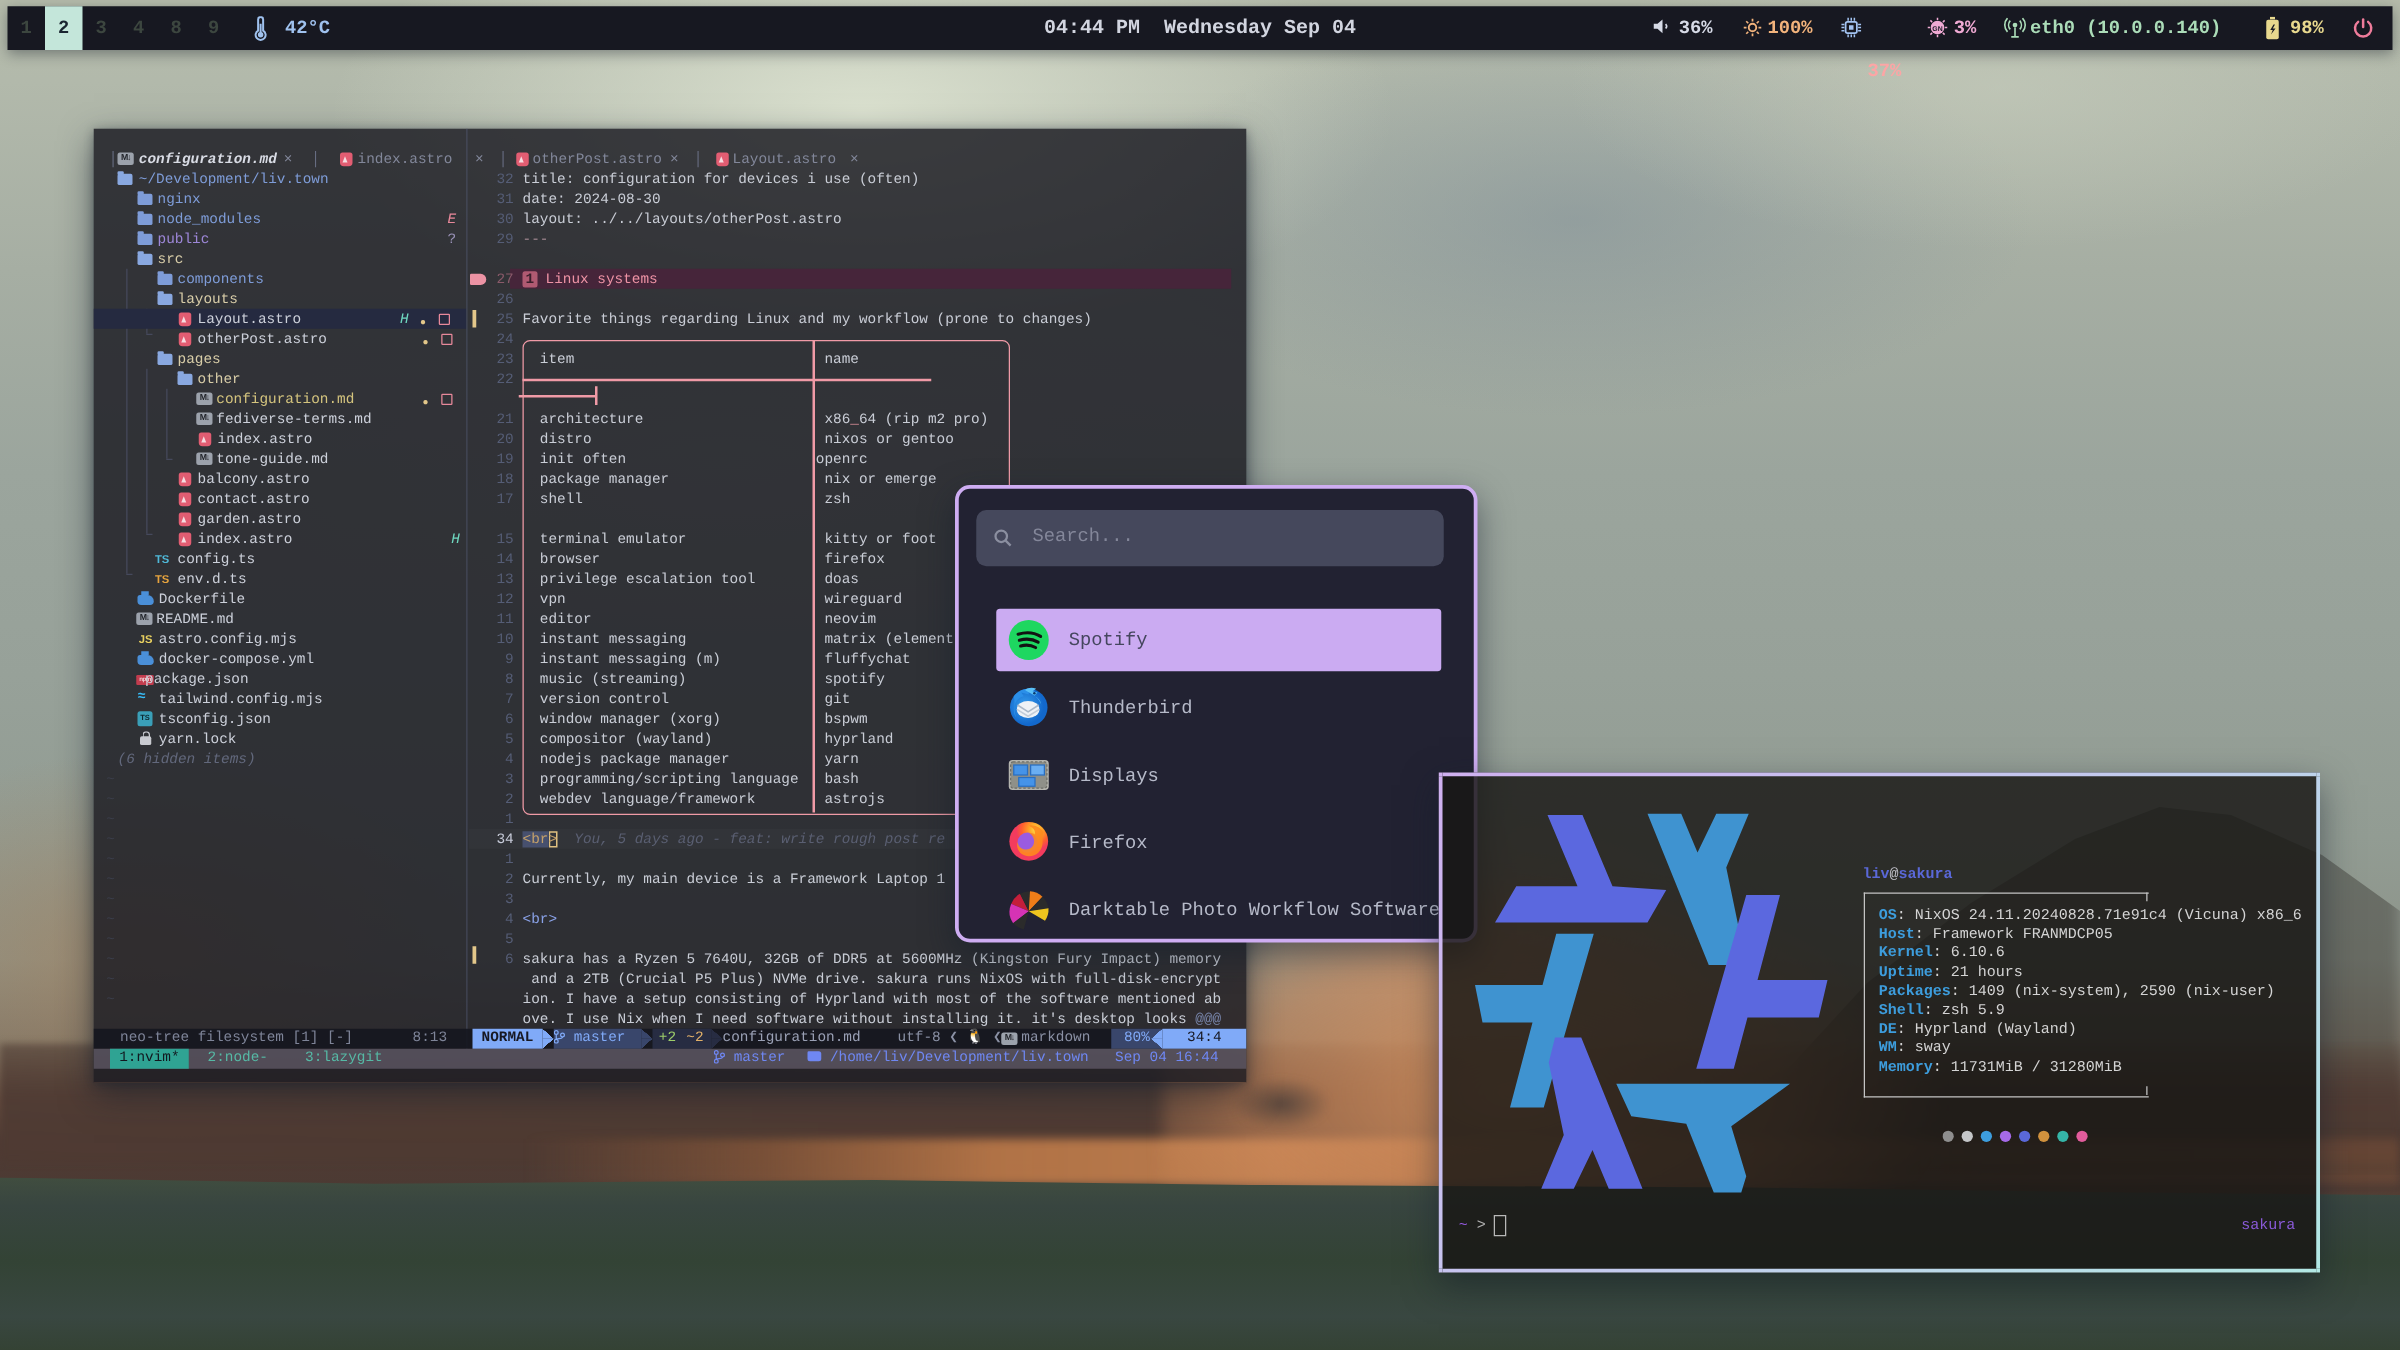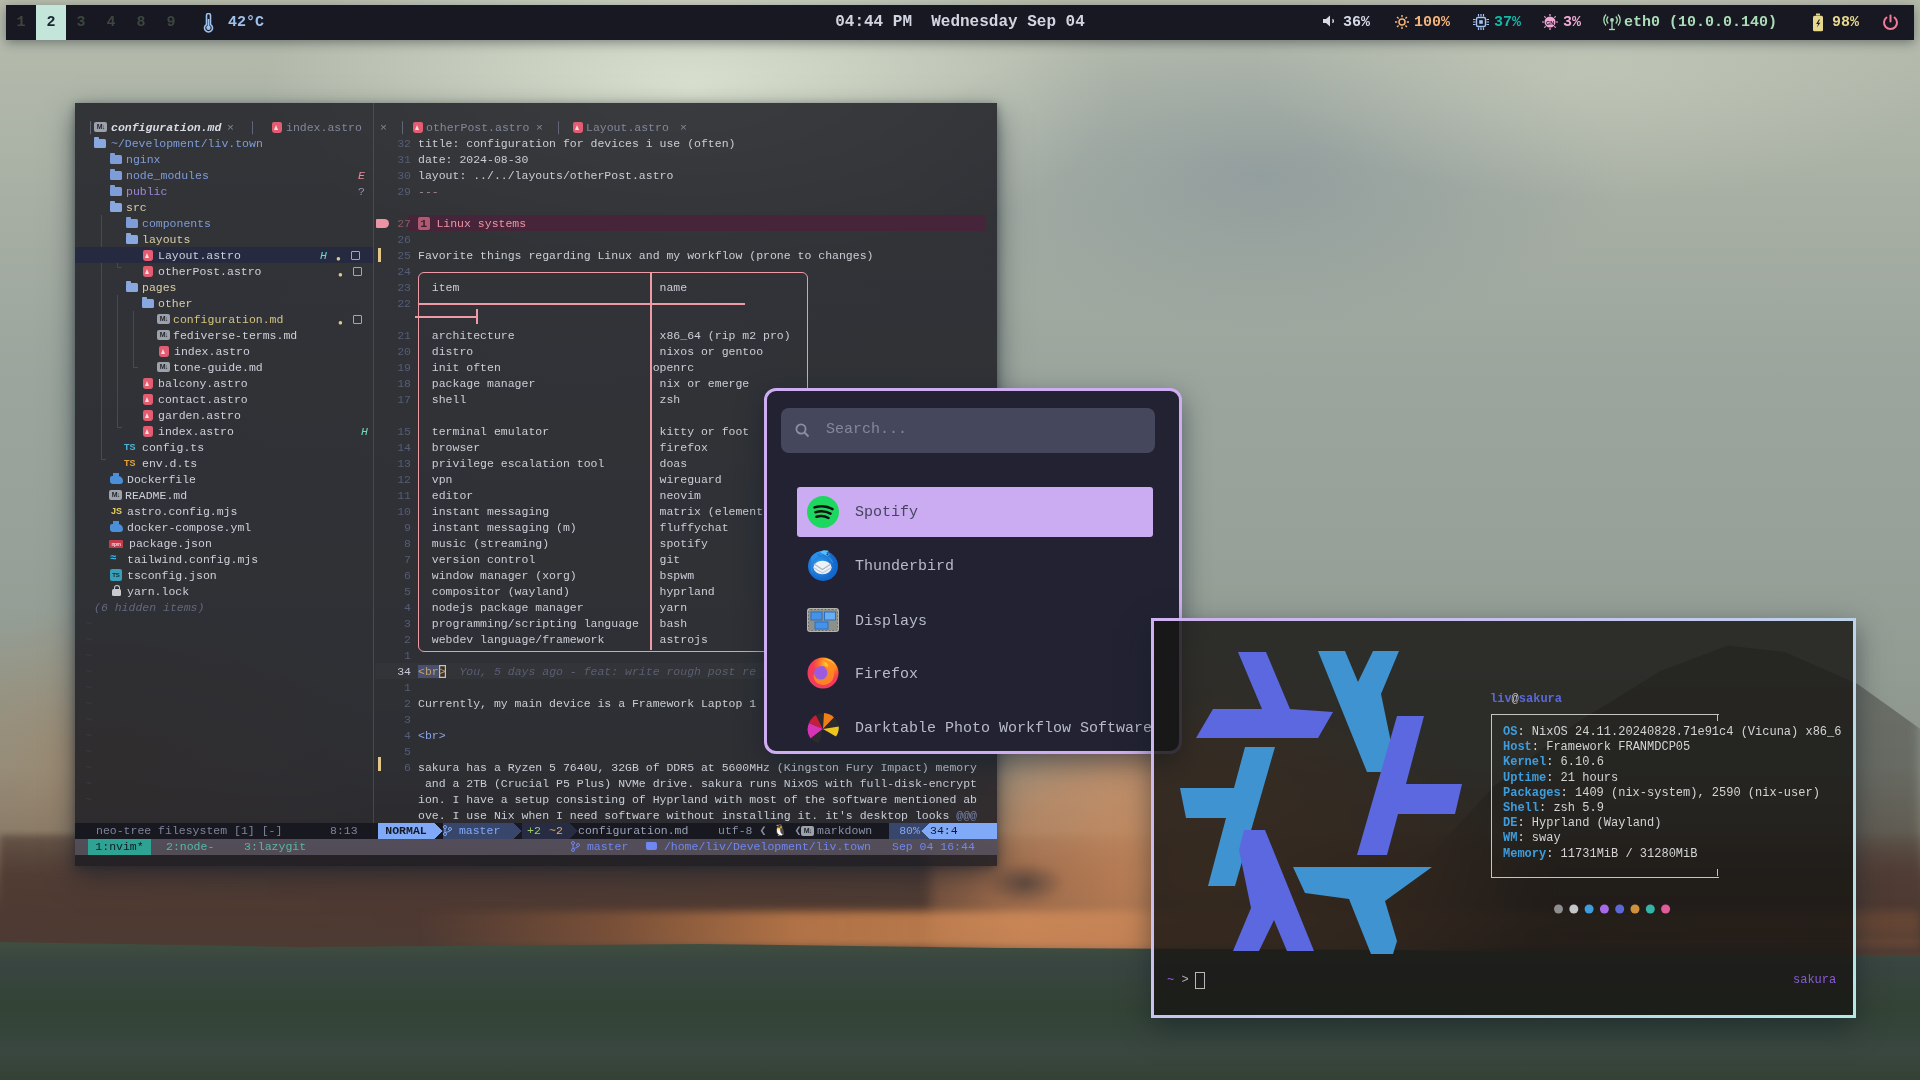--- a/index.html
+++ b/index.html
@@ -18,21 +18,21 @@
 #wall .dcloud{position:absolute;left:985px;top:862px;width:80px;height:42px;background:radial-gradient(ellipse at center,rgba(66,58,56,.75),rgba(66,58,56,0) 70%);filter:blur(3px);}
 #wall .mtn{position:absolute;left:1400px;top:620px;width:520px;height:320px;background:rgba(52,50,45,.42);clip-path:polygon(0 100%,5% 75%,18% 52%,34% 32%,50% 16%,63% 8%,74% 10%,88% 20%,100% 34%,100% 100%);filter:blur(6px);}
 #wall .hill{position:absolute;left:0;top:835px;width:1920px;height:95px;background:linear-gradient(180deg,rgba(96,80,68,.3),rgba(80,60,52,.9) 45%,rgba(78,58,50,.95)),linear-gradient(90deg,rgba(66,48,42,.45),rgba(66,48,42,0) 60%);filter:blur(3px);}
 #wall .green{position:absolute;left:0;top:932px;width:1920px;height:148px;background:linear-gradient(180deg,#44513f 0%,#384540 22%,#334335 52%,#394741 82%,#344234 100%);clip-path:polygon(0 10px,300px 15px,700px 12px,1000px 16px,1400px 18px,1700px 22px,1920px 24px,1920px 148px,0 148px);}
 
 #bar{position:absolute;left:6px;top:5px;width:1908px;height:35px;background:#171821;box-shadow:0 3px 10px rgba(20,28,40,.4);color:#c6cad8;font:bold 15px "Liberation Mono",monospace;}
 #bar .ws{position:absolute;top:0;height:35px;width:30px;text-align:center;line-height:35px;color:#3c463f;}
 #bar .ws.act{background:#c4e6da;color:#1a2530;}
 #bar .therm{color:#9fc1ee;}
 #bar .time{position:absolute;top:0;line-height:35px;left:0;width:1908px;text-align:center;color:#d2d5e0;}
-.c-or{color:#f2b37c;} .c-bl{color:#14b8a6;} .c-pk{color:#f0aad4;} .c-gr{color:#abdcb8;} .c-ye{color:#e8d88e;} .c-wh{color:#d6dae6;}
+.c-or{color:#f2b37c;} .c-bl{color:#fca5a5;margin-top:35px;} .c-pk{color:#f0aad4;} .c-gr{color:#abdcb8;} .c-ye{color:#e8d88e;} .c-wh{color:#d6dae6;}
 
 #editor .trow{position:absolute;height:16px;left:0;width:298px;}
 #editor .tt{position:absolute;top:1px;white-space:pre;}
 #editor i{position:absolute;font-style:normal;}
 i.fo,i.fop{width:12px;height:9px;background:#7e9cd8;border-radius:1.5px;top:4px;}
 i.fo::before,i.fop::before{content:'';position:absolute;top:-2px;left:0;width:5px;height:3px;background:inherit;border-radius:1px;}
 i.fop{background:#89a8e0;}
 i.ast{width:10px;height:11px;background:#e25d72;border-radius:2px 2px 3px 3px;top:3px;}
 i.ast::after{content:'';position:absolute;left:2.2px;top:2.5px;border-left:2.8px solid transparent;border-right:2.8px solid transparent;border-bottom:5.5px solid #f6dee2;}
 i.md{width:13px;height:10px;background:#9ca2ac;border-radius:2px;top:3px;color:#23252b;font:bold 7px/10px "Liberation Sans",sans-serif;text-align:center;}
@@ -279,21 +279,21 @@
   <div class="trow" style="top:400px">
       <i class="js" style="left:36px">JS</i>
       <span class="tt" style="left:52px;color:#ccd0da;">astro.config.mjs</span>
     </div>
   <div class="trow" style="top:416px">
       <i class="dk" style="left:35px"></i>
       <span class="tt" style="left:52px;color:#ccd0da;">docker-compose.yml</span>
     </div>
   <div class="trow" style="top:432px">
       <i class="npm" style="left:34px"></i>
-      <span class="tt" style="left:54px;color:#ccd0da;">package.json</span>
+      <span class="tt" style="left:41px;color:#ccd0da;">package.json</span>
     </div>
   <div class="trow" style="top:448px">
       <i class="tw" style="left:35px"></i>
       <span class="tt" style="left:52px;color:#ccd0da;">tailwind.config.mjs</span>
     </div>
   <div class="trow" style="top:464px">
       <i class="tsq" style="left:35px"></i>
       <span class="tt" style="left:52px;color:#ccd0da;">tsconfig.json</span>
     </div>
   <div class="trow" style="top:480px">
@@ -411,21 +411,21 @@
     <span class="seg" style="left:447px;width:47px;background:#272c42;"></span>
     <span class="seg" style="left:494px;width:9px;background:linear-gradient(to top right,#272c42 49.5%,transparent 50.5%) top/9px 8px no-repeat,linear-gradient(to bottom right,#272c42 49.5%,transparent 50.5%) bottom/9px 8px no-repeat;"></span>
     <span class="seg" style="left:452px;color:#9ece6a;">+2</span>
     <span class="seg" style="left:474px;color:#e0af68;">~2</span>
     <span class="seg" style="left:503px;color:#9aa0b5;">configuration.md</span>
     <span class="seg" style="left:643px;color:#8a90a4;">utf-8 ❮ 🐧 ❮</span>
     <i class="md" style="left:726px;top:3px;position:absolute;"></i>
     <span class="seg" style="left:742px;color:#8a90a4;">markdown</span>
     <span class="seg" style="left:814px;width:41px;background:#39466b;color:#80aaf8;text-align:center;">80%</span>
     <span class="seg" style="left:846px;width:9px;background:linear-gradient(to top left,#80aaf8 49.5%,transparent 50.5%) top/9px 8px no-repeat,linear-gradient(to bottom left,#80aaf8 49.5%,transparent 50.5%) bottom/9px 8px no-repeat;"></span>
-    <span class="seg" style="left:855px;width:67px;background:#80aaf8;color:#171822;text-align:left;">34:4</span>
+    <span class="seg" style="left:855px;width:67px;background:#80aaf8;color:#171822;text-align:center;">34:4</span>
   </div>
 
   <div class="tline">
     <span class="seg" style="left:13px;width:63px;background:#2fa393;color:#12181f;text-align:center;">1:nvim*</span>
     <span class="seg" style="left:91px;color:#56b9a5;">2:node-</span>
     <span class="seg" style="left:169px;color:#56b9a5;">3:lazygit</span>
     <span class="seg" style="left:496px;color:#6f87f2;"><svg width="9" height="11" viewBox="0 0 9 11" style="vertical-align:-2px">
           <circle cx="2" cy="2" r="1.5" fill="none" stroke="#6f87f2"></circle>
           <circle cx="2" cy="9" r="1.5" fill="none" stroke="#6f87f2"></circle>
           <circle cx="7" cy="4" r="1.5" fill="none" stroke="#6f87f2"></circle>

